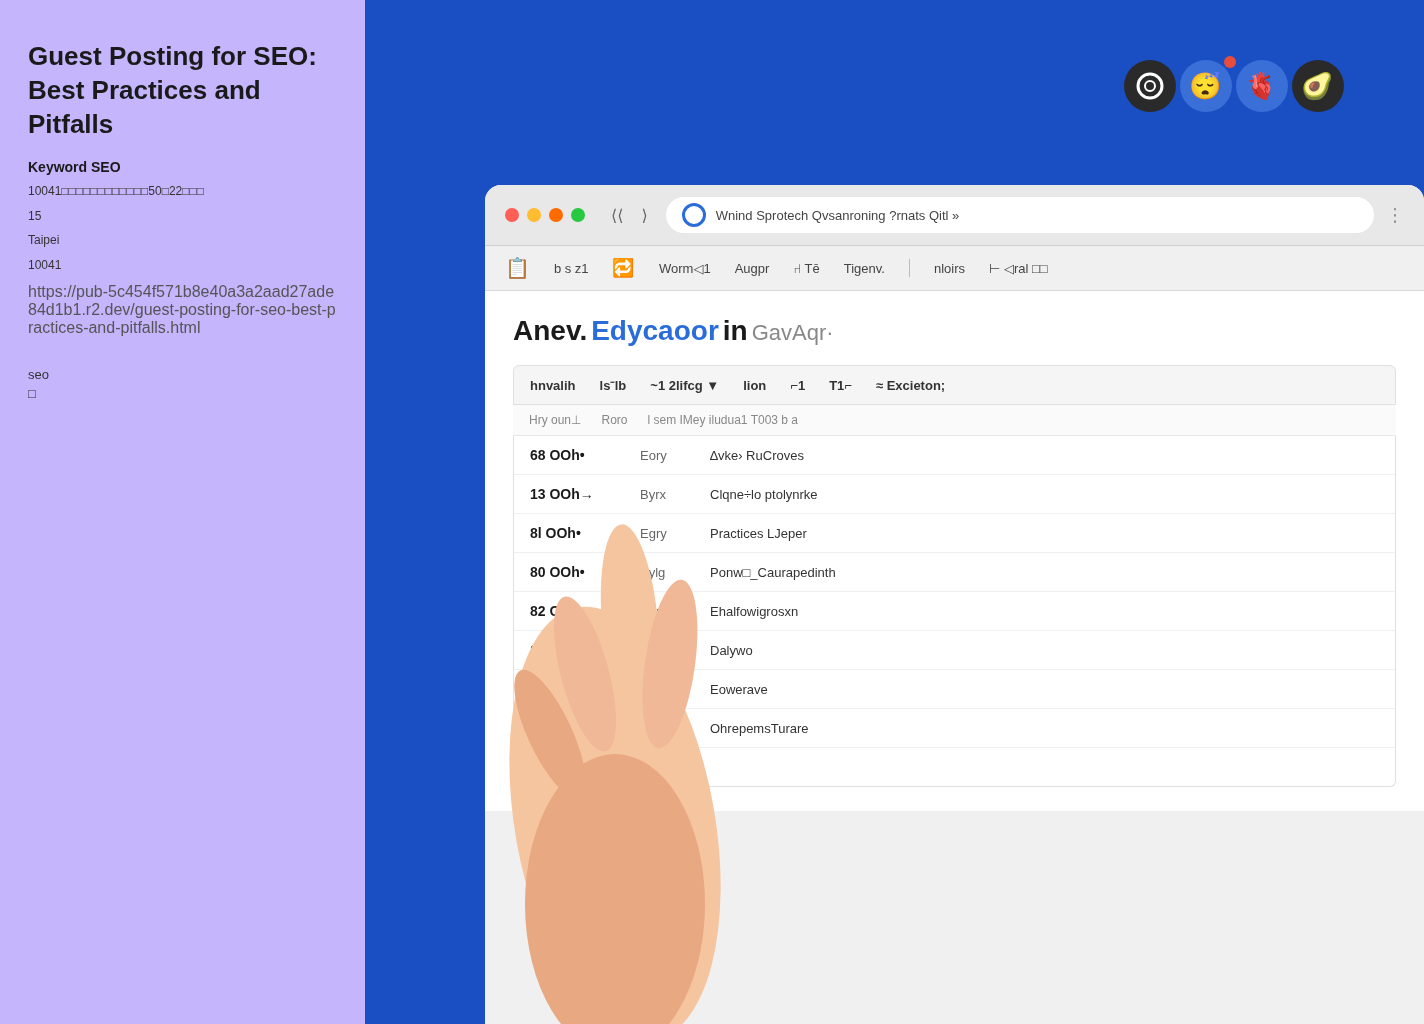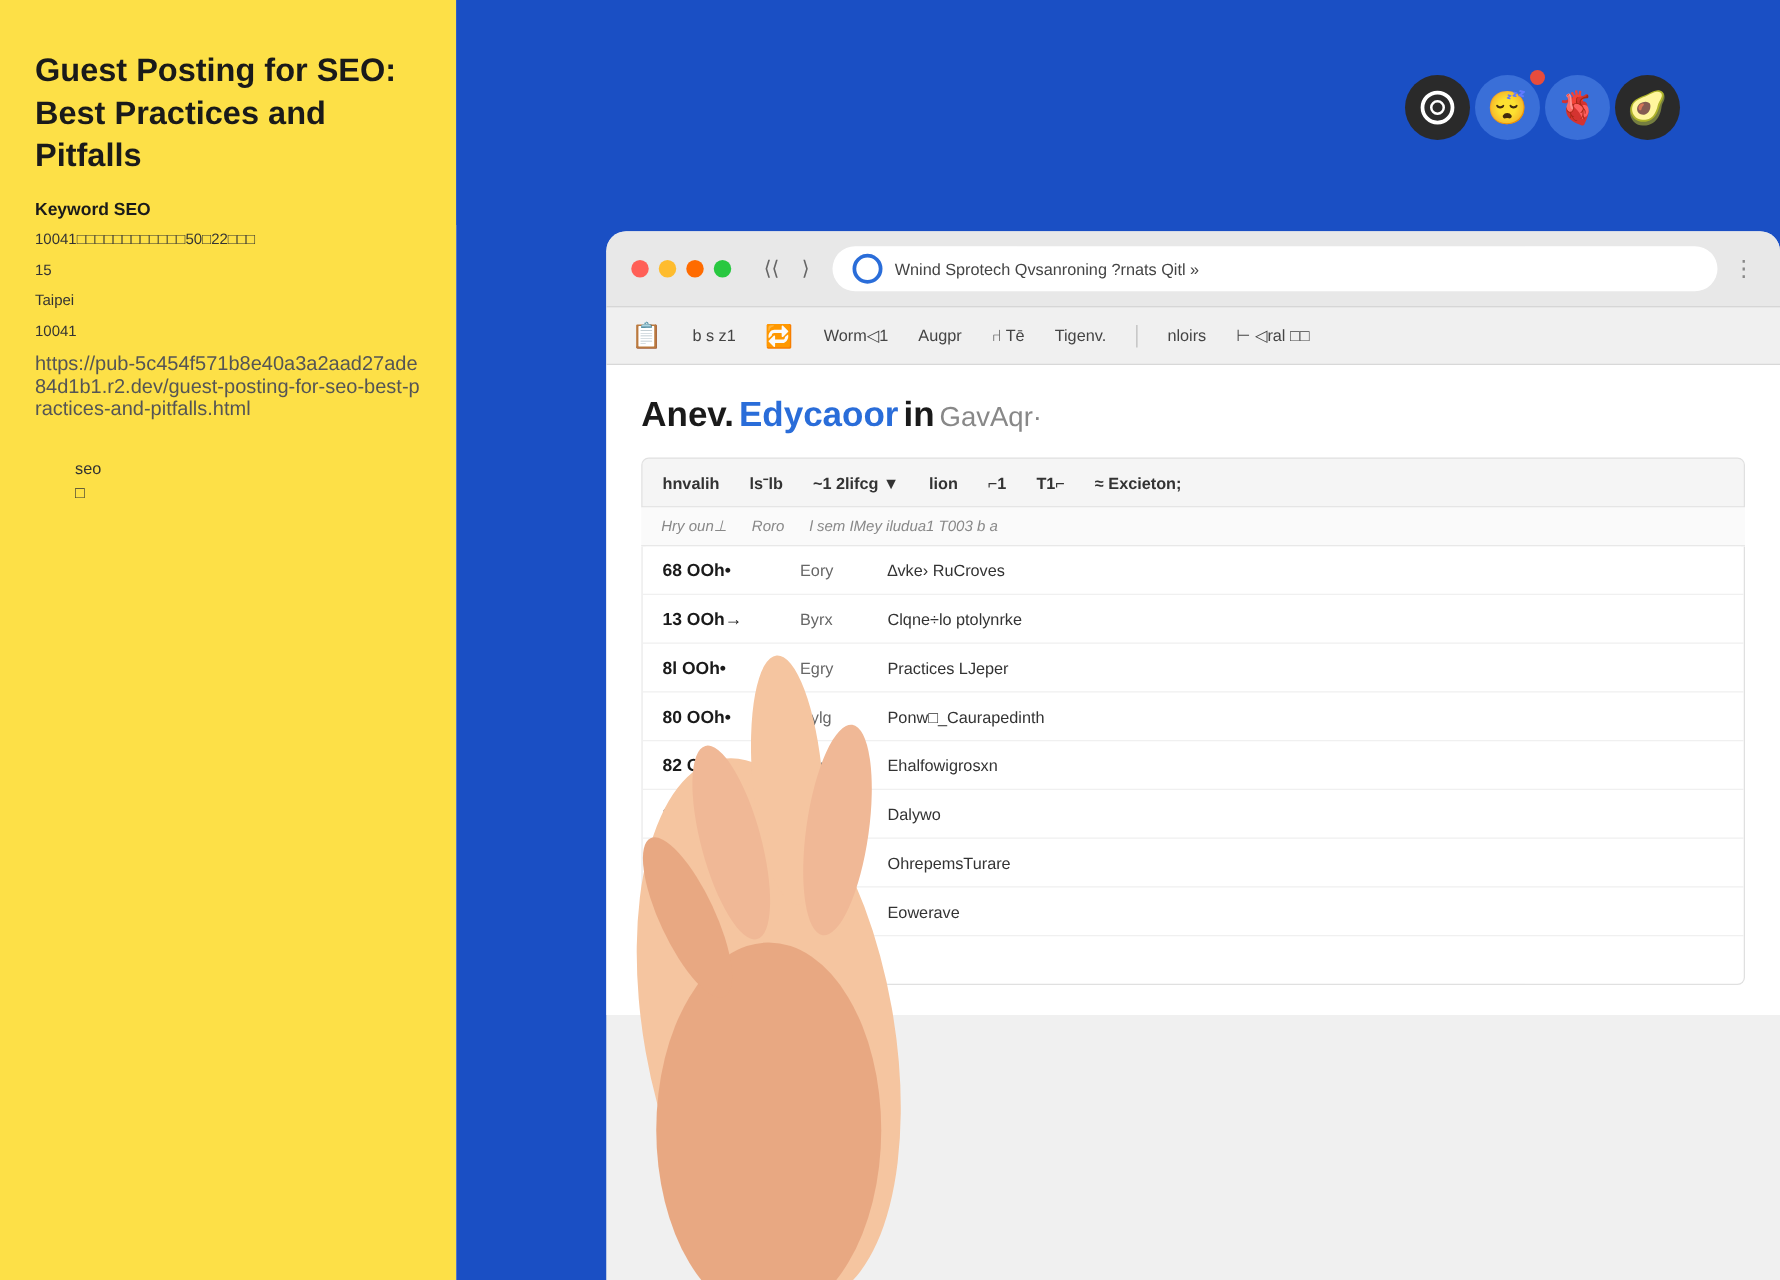--- a/index.html
+++ b/index.html
@@ -8,21 +8,21 @@
       height: 1024px;
       overflow: hidden;
       font-family: -apple-system, BlinkMacSystemFont, 'Segoe UI', Arial, sans-serif;
       display: flex;
     }
 
     
     .sidebar {
       width: 365px;
       min-width: 365px;
-      background: #fde047;
+      background: #c4b5fd;
       padding: 40px 28px 40px 28px;
       display: flex;
       flex-direction: column;
       gap: 0;
     }
     .sidebar-title {
       font-size: 26px;
       font-weight: 700;
       color: #1a1a1a;
       line-height: 1.3;
@@ -49,21 +49,20 @@
     }
     .sidebar-tags {
       display: flex;
       flex-direction: column;
       gap: 4px;
       margin-top: 10px;
     }
     .sidebar-tag {
       font-size: 13px;
       color: #333;
-      margin-left: 32px;
     }
 
     
     .main {
       flex: 1;
       background: #1a4fc4;
       position: relative;
       overflow: hidden;
     }
 
@@ -256,21 +255,20 @@
     
     .sub-header-row {
       display: flex;
       align-items: flex-end;
       padding: 8px 16px;
       background: #fafafa;
       border-bottom: 1px solid #e8e8e8;
       font-size: 12px;
       color: #888;
       gap: 20px;
-      font-style: italic;
     }
 
     
     .hand-overlay {
       position: absolute;
       bottom: 0;
       left: 0;
       width: 280px;
       height: 600px;
       z-index: 10;
@@ -420,28 +418,28 @@
     <span class="col-volume">82 OOh•</span>
     <span class="col-type">Bury</span>
     <span class="col-name">Ehalfowigrosxn</span>
   </div>
             <div class="table-row">
     <span class="col-volume">17 OO4•</span>
     <span class="col-type">Rylg</span>
     <span class="col-name">Dalywo</span>
   </div>
             <div class="table-row">
+    <span class="col-volume">32 OOh•</span>
+    <span class="col-type">Bory</span>
+    <span class="col-name">Eowerave</span>
+  </div>
+            <div class="table-row">
     <span class="col-volume">S0 OOh•</span>
     <span class="col-type">Nilly</span>
     <span class="col-name">OhrepemsTurare</span>
-  </div>
-            <div class="table-row">
-    <span class="col-volume">32 OOh•</span>
-    <span class="col-type">Bory</span>
-    <span class="col-name">Eowerave</span>
   </div>
             <div class="table-row">
     <span class="col-volume">8F OOh•</span>
     <span class="col-type"></span>
     <span class="col-name"></span>
   </div>
           </div>
       </div>
     </div>
 

